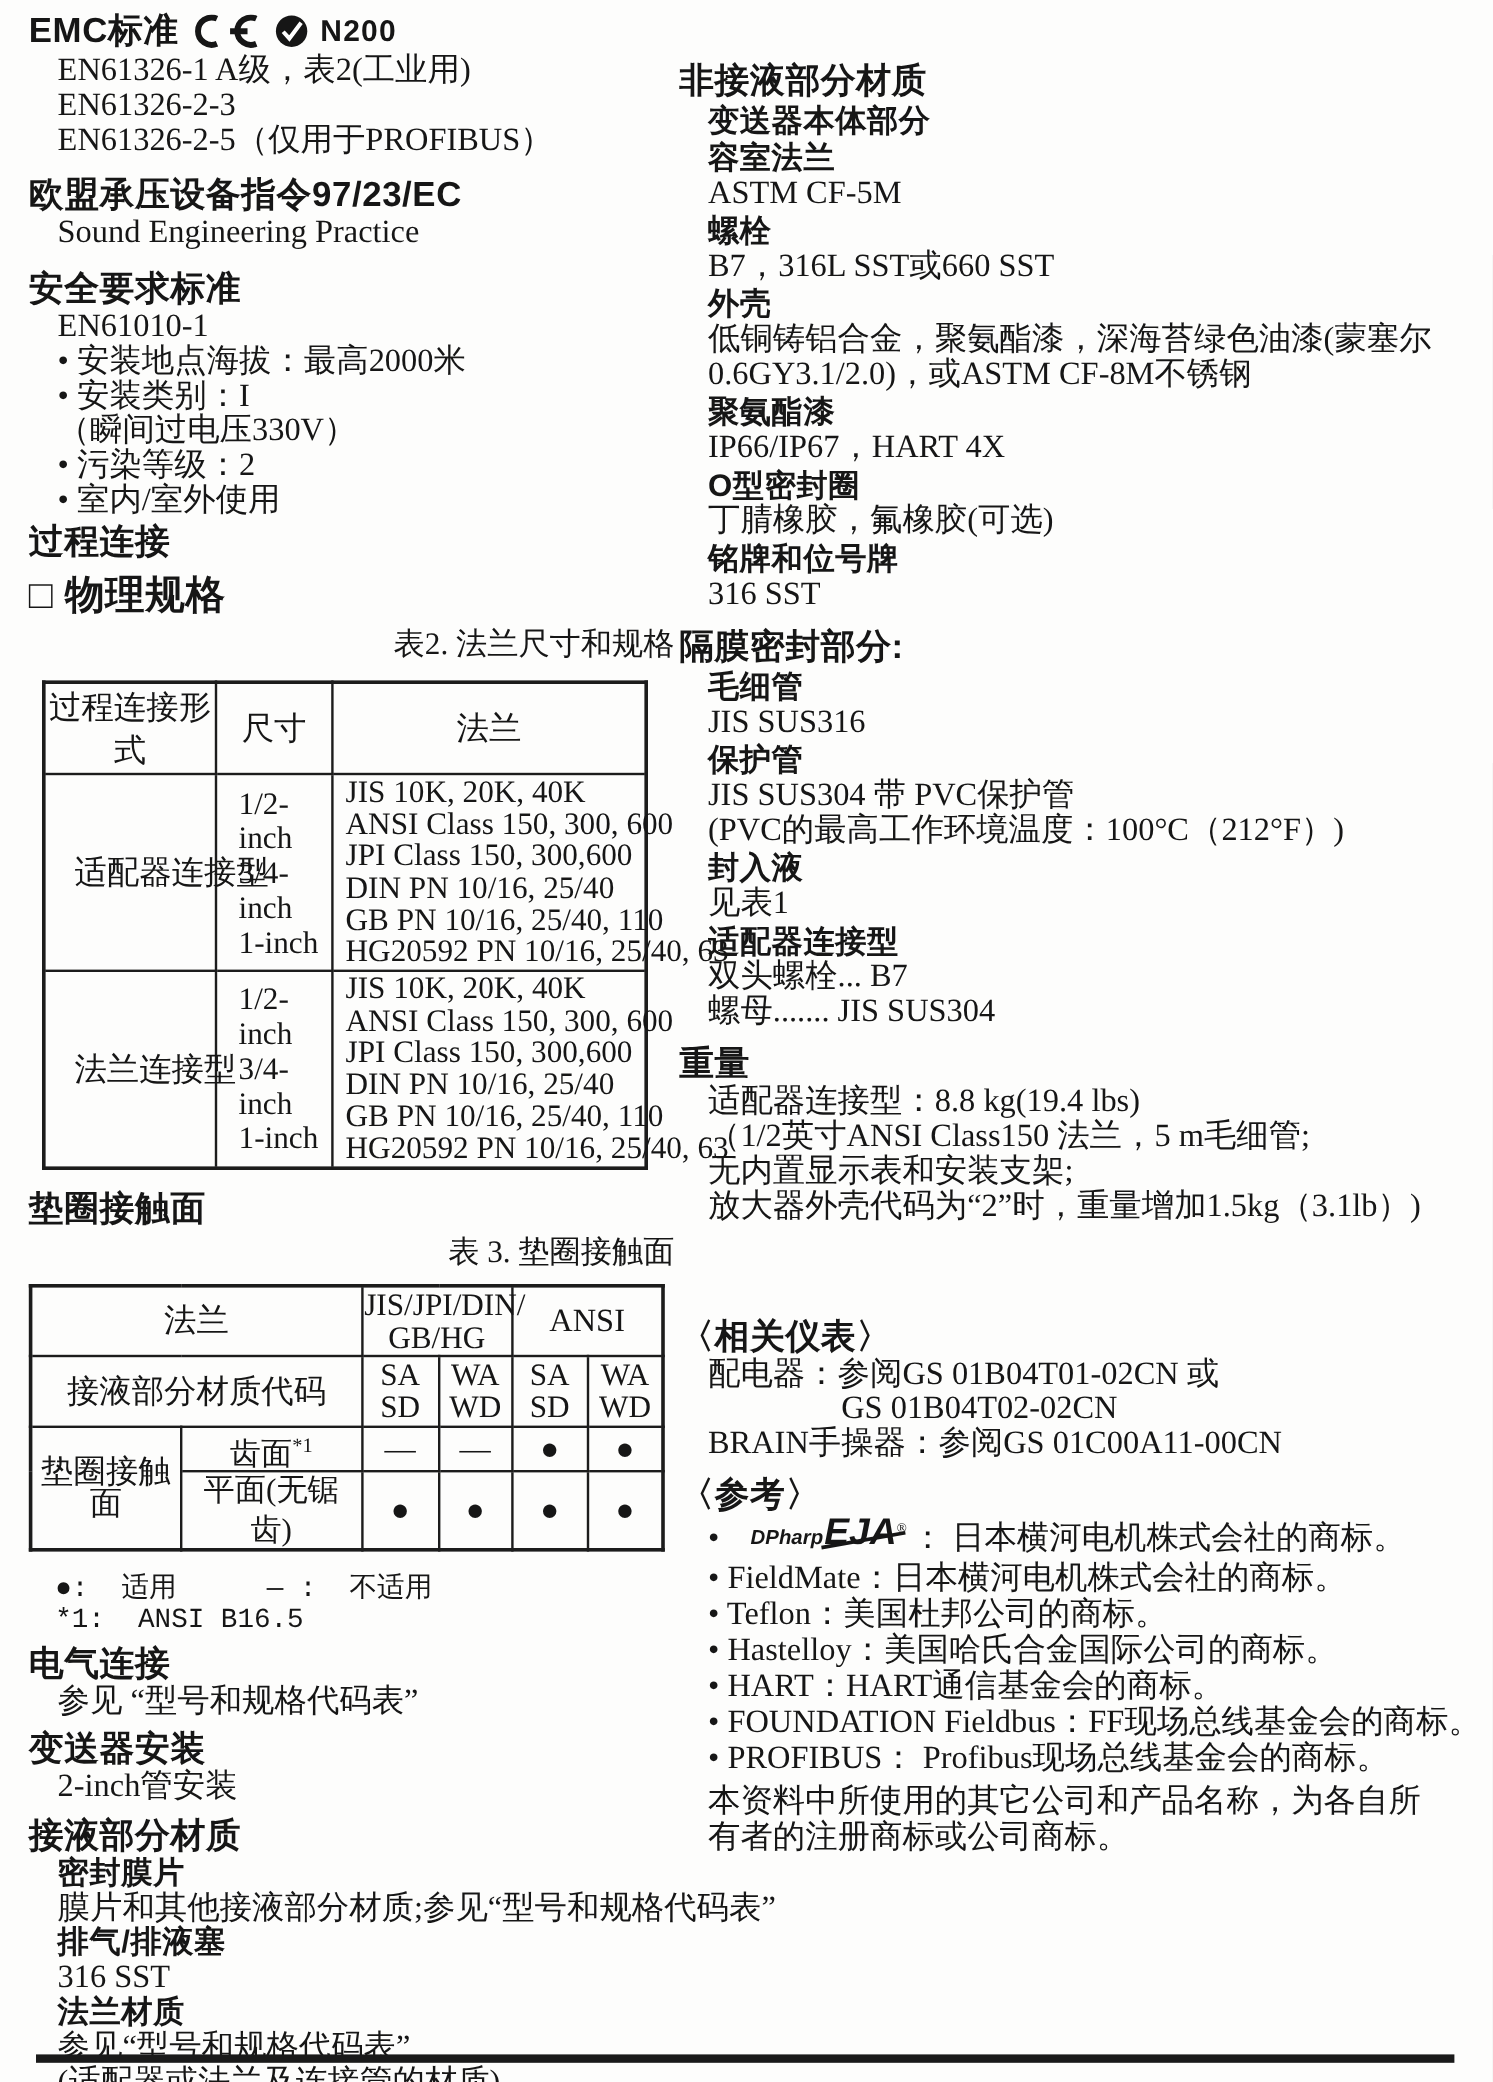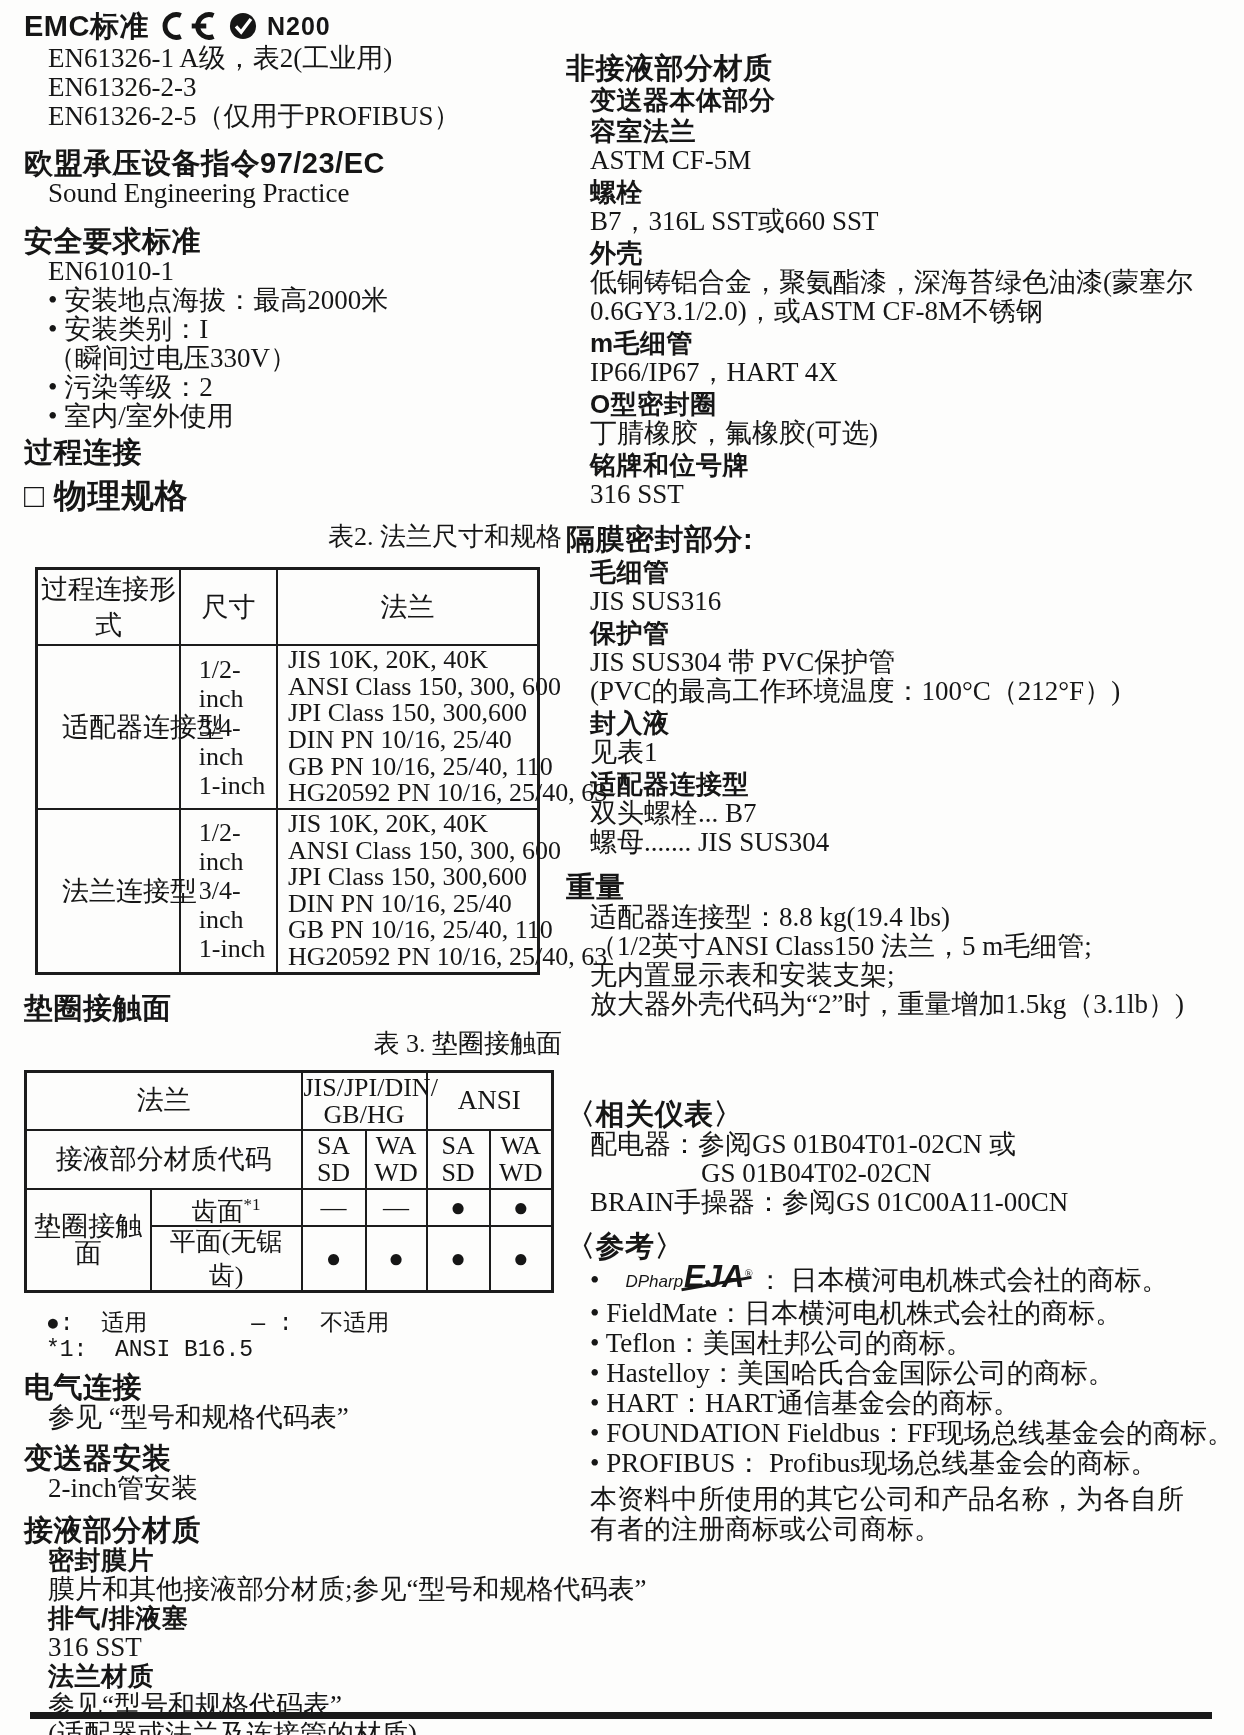--- a/index.html
+++ b/index.html
@@ -54,33 +54,33 @@
   .t3 { width:527px; }
   .t3 td { text-align:center; vertical-align:middle; line-height:27px; }
   .t3 .hr1 td { height:54px; }
   .t3 .hr2 td { height:55px; }
   .t3 .dr td  { height:32px; }
   .t3 sup { font-size:17px; }
   .dotcell { font-size:21px; }
 
   .legend {
     font-family:"Liberation Mono","DejaVu Sans Mono",monospace;
-    font-size:23px; line-height:26px; margin-left:22px; display:flex; gap:104px;
+    font-size:23px; line-height:26px; margin-left:22px; display:flex; gap:75px;
     white-space:pre;
   }
   .legend2 {
     font-family:"Liberation Mono","DejaVu Sans Mono",monospace;
     font-size:23px; line-height:26px; margin-left:22px; white-space:pre;
   }
 
   .ref-line { display:flex; align-items:center; line-height:30px; }
   .logo-wrap { display:inline-flex; align-items:baseline; margin:0 4px 0 26px; }
   .logo-dp {
     font-family:"Liberation Sans","DejaVu Sans",sans-serif;
-    font-style:italic; font-weight:400; font-size:17px; letter-spacing:0px;
+    font-style:italic; font-weight:700; font-size:17px; letter-spacing:0px;
   }
   .logo-eja {
     font-family:"Liberation Sans","DejaVu Sans",sans-serif;
     font-style:italic; font-weight:700; font-size:31px; line-height:30px;
     position:relative; margin-left:1px;
   }
   .logo-eja::after {
     content:""; position:absolute; left:-3px; right:-8px; bottom:7px; height:3px;
     background:#161616; transform:rotate(-10deg);
   }
@@ -264,21 +264,21 @@
     <div class="heading nw">非接液部分材质</div>
     <div class="boldlabel ind mt2">变送器本体部分</div>
 
     <div class="boldlabel ind mt2">容室法兰</div>
     <div class="line ind nw">ASTM CF-5M</div>
     <div class="boldlabel ind mt3">螺栓</div>
     <div class="line ind nw">B7，316L SST或660 SST</div>
     <div class="boldlabel ind mt3">外壳</div>
     <div class="line ind nw">低铜铸铝合金，聚氨酯漆，深海苔绿色油漆(蒙塞尔</div>
     <div class="line ind nw">0.6GY3.1/2.0)，或ASTM CF-8M不锈钢</div>
-    <div class="boldlabel ind mt3">m毛细管</div>
+    <div class="boldlabel ind mt3">聚氨酯漆</div>
     <div class="line ind nw">IP66/IP67，HART 4X</div>
     <div class="boldlabel ind mt3">O型密封圈</div>
     <div class="line ind nw">丁腈橡胶，氟橡胶(可选)</div>
     <div class="boldlabel ind mt3">铭牌和位号牌</div>
     <div class="line ind nw">316 SST</div>
 
     <div class="heading mt14 nw">隔膜密封部分:</div>
     <div class="boldlabel ind mt3">毛细管</div>
     <div class="line ind nw">JIS SUS316</div>
     <div class="boldlabel ind mt3">保护管</div>

